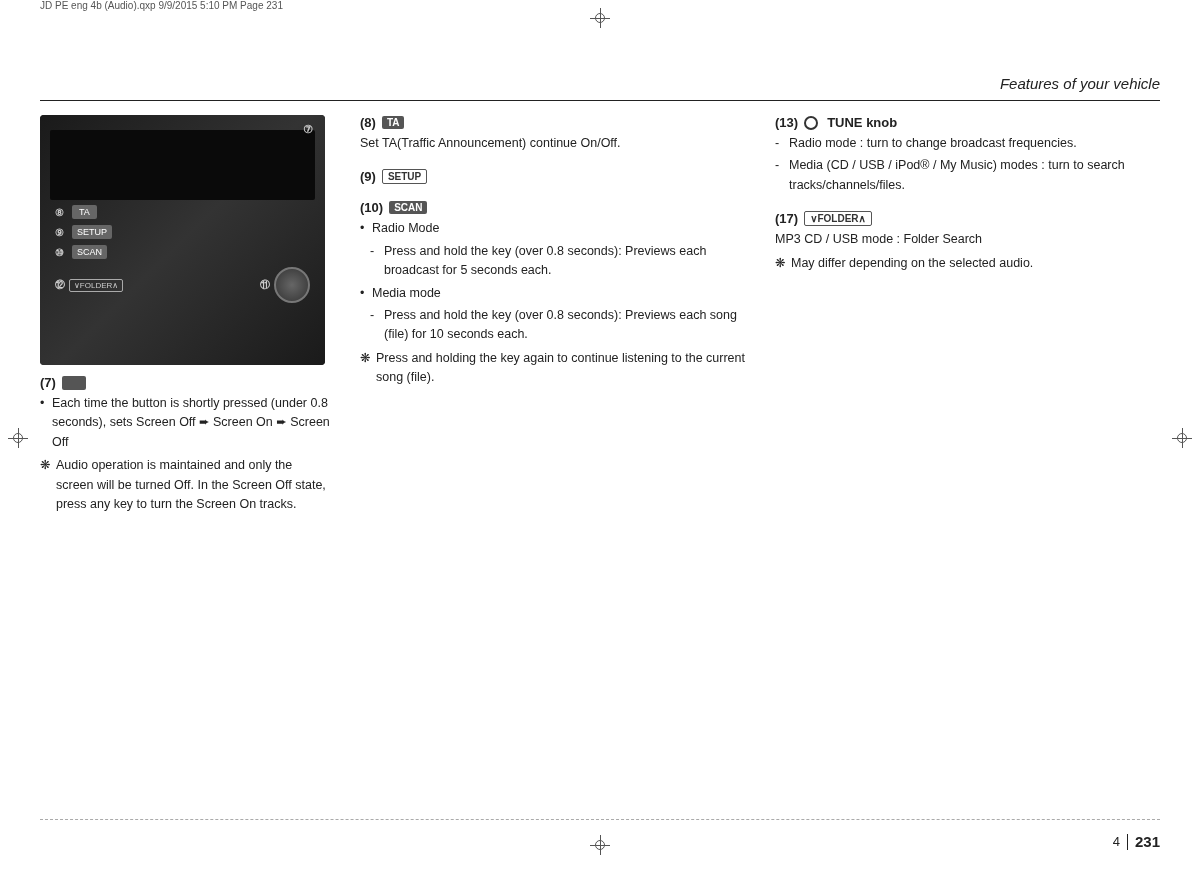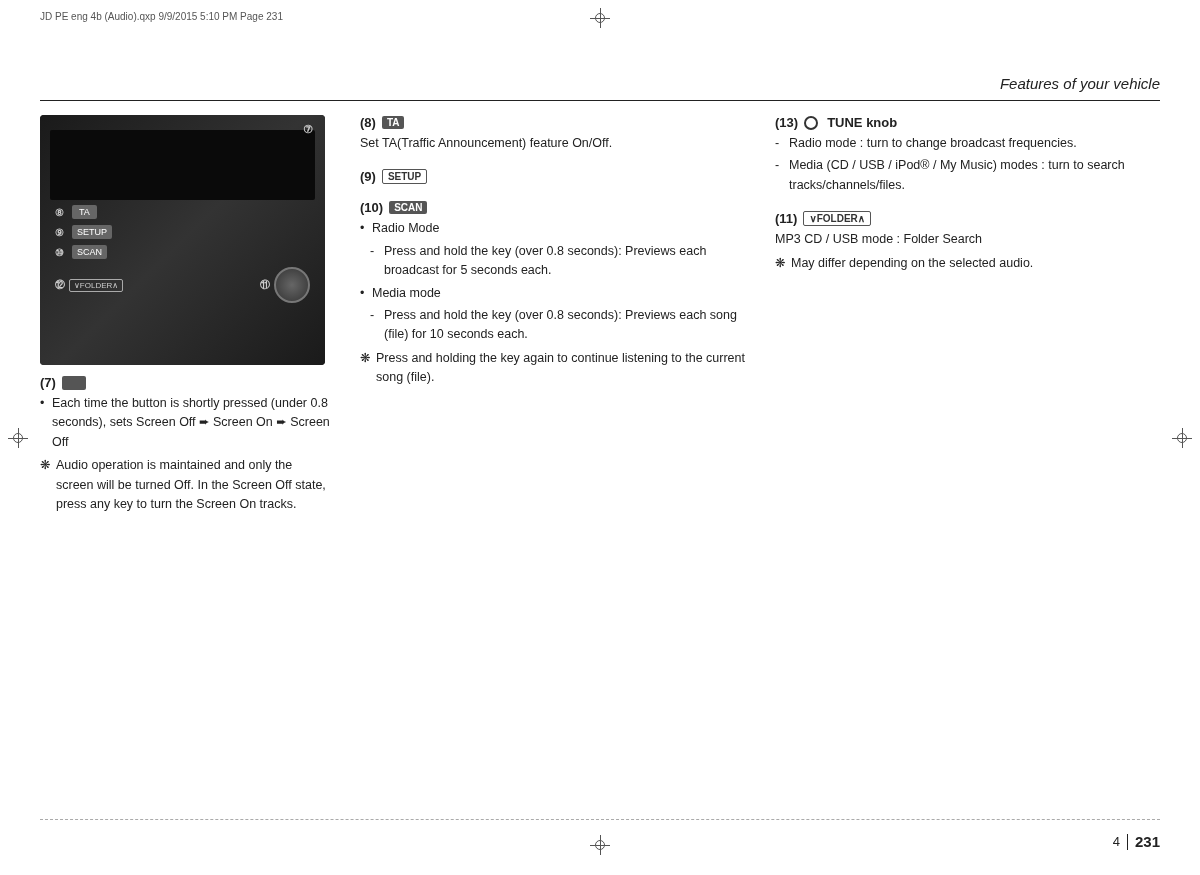--- a/index.html
+++ b/index.html
@@ -10,21 +10,21 @@
       font-family: Arial, sans-serif;
       font-size: 13px;
       color: #222;
       overflow: hidden;
       position: relative;
     }
 
     
     .print-mark-top-left {
       position: absolute;
-      top: 11px;
+      top: 0;
       left: 40px;
       font-size: 10px;
       color: #555;
     }
     .crosshair {
       position: absolute;
       width: 20px;
       height: 20px;
     }
     .crosshair::before, .crosshair::after {
@@ -378,21 +378,21 @@
     </div>
   </div>
 
   <div class="mid-col">
 
     <div class="section-num">
       <span>(8)</span>
       <span class="btn-label-box">TA</span>
     </div>
     <div class="section-body">
-      <p>Set TA(Traffic Announcement) feature On/Off.</p>
+      <p>Set TA(Traffic Announcement) continue On/Off.</p>
     </div>
 
     <div class="section-num">
       <span>(9)</span>
       <span class="btn-label-box-outline">SETUP</span>
     </div>
 
     <div class="section-num">
       <span>(10)</span>
       <span class="btn-label-scan">SCAN</span>
@@ -434,21 +434,21 @@
         <span class="dash-sym">-</span>
         <span>Radio mode : turn to change broadcast frequencies.</span>
       </div>
       <div class="dash-item" style="padding-left:0; margin-top:3px;">
         <span class="dash-sym">-</span>
         <span>Media (CD / USB / iPod® / My Music) modes : turn to search tracks/channels/files.</span>
       </div>
     </div>
 
     <div class="section-num">
-      <span>(11)</span>
+      <span>(17)</span>
       <span class="folder-label">∨FOLDER∧</span>
     </div>
     <div class="section-body">
       <p>MP3 CD / USB mode : Folder Search</p>
       <div class="note-item" style="margin-top:4px;">
         <span class="note-sym">❋</span>
         <span>May differ depending on the selected audio.</span>
       </div>
     </div>
 

